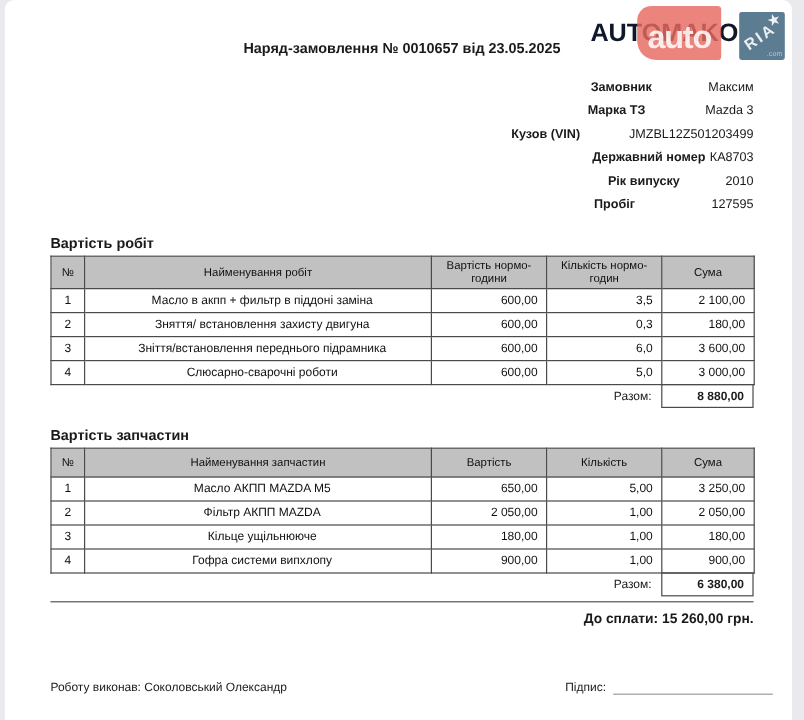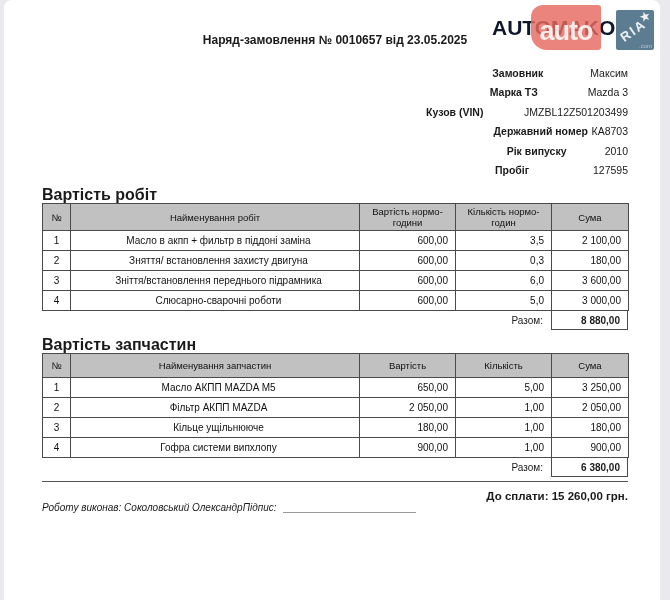--- a/index.html
+++ b/index.html
@@ -38,21 +38,21 @@
     background:rgba(74,110,133,0.9); border-radius:2px; overflow:hidden;
   }
   .wm-ria .star { position:absolute; top:-1px; right:3px; color:rgba(255,255,255,0.9); font-size:13px; transform:rotate(-18deg); }
   .wm-ria .ria  { position:absolute; left:3px; top:13px; color:rgba(255,255,255,0.88); font-weight:bold; font-size:13px; letter-spacing:2px; transform:rotate(-35deg); }
   .wm-ria .com  { position:absolute; right:2px; bottom:1px; color:rgba(255,255,255,0.55); font-size:6px; }
   
   .title { margin-top:33px; text-align:center; font-weight:bold; font-size:12px; height:14px; }
   .details { margin-top:16px; font-size:10.5px; }
   .d-row { display:flex; height:19.5px; align-items:center;justify-content:flex-end; }
   .d-label { width:98px; font-weight:bold; }
-  .sec-heading { margin-top:6px; font-weight:bold; font-size:16px; height:14px; }
+  .sec-heading { margin-top:16px; font-weight:bold; font-size:12px; height:14px; }
   table.t {
     margin-top:3px; border-collapse:collapse; width:586px;
     table-layout:fixed; font-size:10px; color:#111;
   }
   table.t th, table.t td { border:1px solid #4a4a4a; }
   table.t th {
     background:#c1c1c1; font-weight:normal; font-size:9.5px;
     text-align:center; padding:2px 1px; height:24px; vertical-align:middle;
   }
   table.t td { height:20px; padding-top:0; padding-bottom:0; vertical-align:middle; }
@@ -62,22 +62,22 @@
   .total-row { width:586px; display:flex; justify-content:flex-end; height:19px; }
   .total-label { font-size:10px; padding:4px 8px 0 0; }
   .total-box {
     width:77px; border:1px solid #4a4a4a; margin-top:-1px;
     display:flex; align-items:center; justify-content:flex-end;
     padding-right:7px; font-weight:bold; font-size:10px;
   }
   .rule { margin-top:4px; width:586px; border-top:1px solid #555; }
   .due { margin-top:8px; width:586px; text-align:right; font-weight:bold; font-size:11.5px; }
   .footer {
-    width:586px; display:flex;
-    align-items:flex-end; font-size:10px;font-style:italic;
+    margin-top:46px; width:586px; display:flex;
+    justify-content:space-between; align-items:flex-end; font-size:10px;
   }
   .sig { display:flex; align-items:flex-end; }
   .sig-line { display:inline-block; width:133px; border-bottom:1px solid #999; height:11px; margin-left:6px; margin-right:-16px; }
 </style>
 </head>
 <body>
 
 <div class="page">
 
   <div class="logo">

